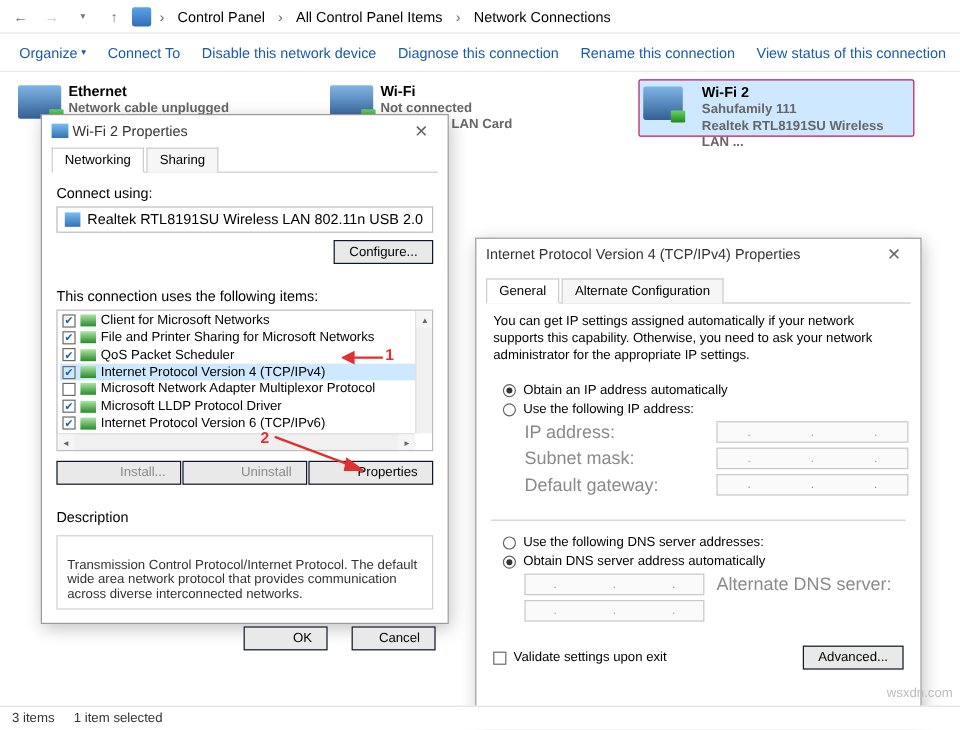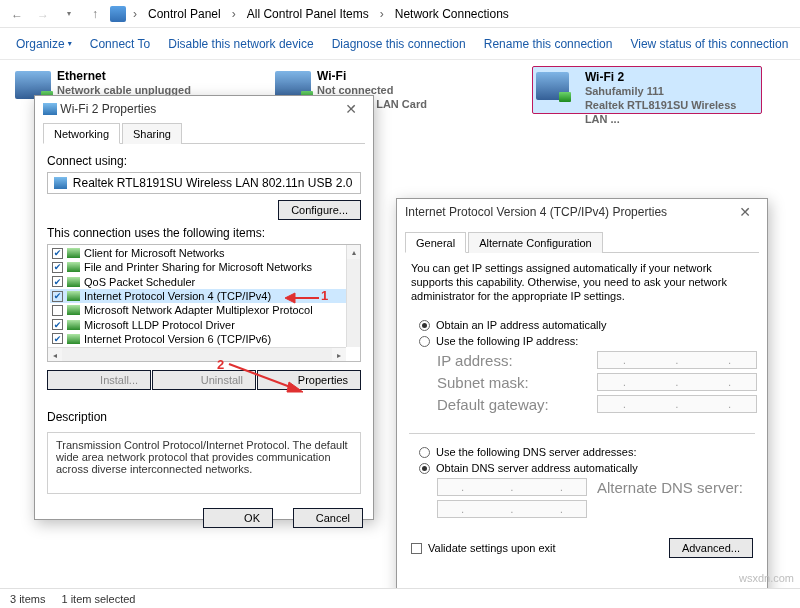--- a/index.html
+++ b/index.html
@@ -165,21 +165,21 @@
     padding-left:2px;
   }
   .li-row.sel { background:#cde8ff; }
   .chk { width:11px; height:11px; border:1px solid #6a6a6a; display:inline-flex; align-items:center; justify-content:center; font-size:9px; color:#1560b0;}
   .mini-net { width:13px; height:10px; background:linear-gradient(#ade5a4,#2a8a2a); display:inline-block;}
   .scroll-v { position:absolute; right:0; top:0; bottom:14px; width:14px; background:#f0f0f0; border-left:1px solid #ddd;}
   .scroll-h { position:absolute; left:0; right:14px; bottom:0; height:14px; background:#f0f0f0; border-top:1px solid #ddd;}
   .sb-arrow { width:14px; height:14px; background:#f5f5f5; display:flex; align-items:center; justify-content:center; font-size:8px; color:#666;}
   .desc-box {
     border:1px solid #d0d0d0;
-    padding:6px 8px;
+    padding:18px 8px;
     font-size:11px;
     margin-top:8px;
     color:#333;
     height:62px;
   }
   .dlg-buttons {
     display:flex; justify-content:flex-end; gap:20px;
     padding: 6px 10px 6px;
   }
   .three-btns { display:flex; gap:1px; margin-top:8px; }
@@ -304,21 +304,21 @@
   </div>
   <div id="props-body">
     <div>Connect using:</div>
     <div class="fieldbox">
       <span class="mini-ico"></span>
       <span style="white-space:nowrap; overflow:hidden;">Realtek RTL8191SU Wireless LAN 802.11n USB 2.0 Netv</span>
     </div>
     <div class="row-right">
       <button class="btn">Configure...</button>
     </div>
-    <div style="margin-top:6px">This connection uses the following items:</div>
+    <div style="margin-top:20px">This connection uses the following items:</div>
 
     <div class="item-list">
       <div class="item-list-inner" id="items-holder">
           <div class="li-row">
             <span class="chk">✔</span>
             <span class="mini-net"></span>
             <span>Client for Microsoft Networks</span>
           </div>
           <div class="li-row">
             <span class="chk">✔</span>

